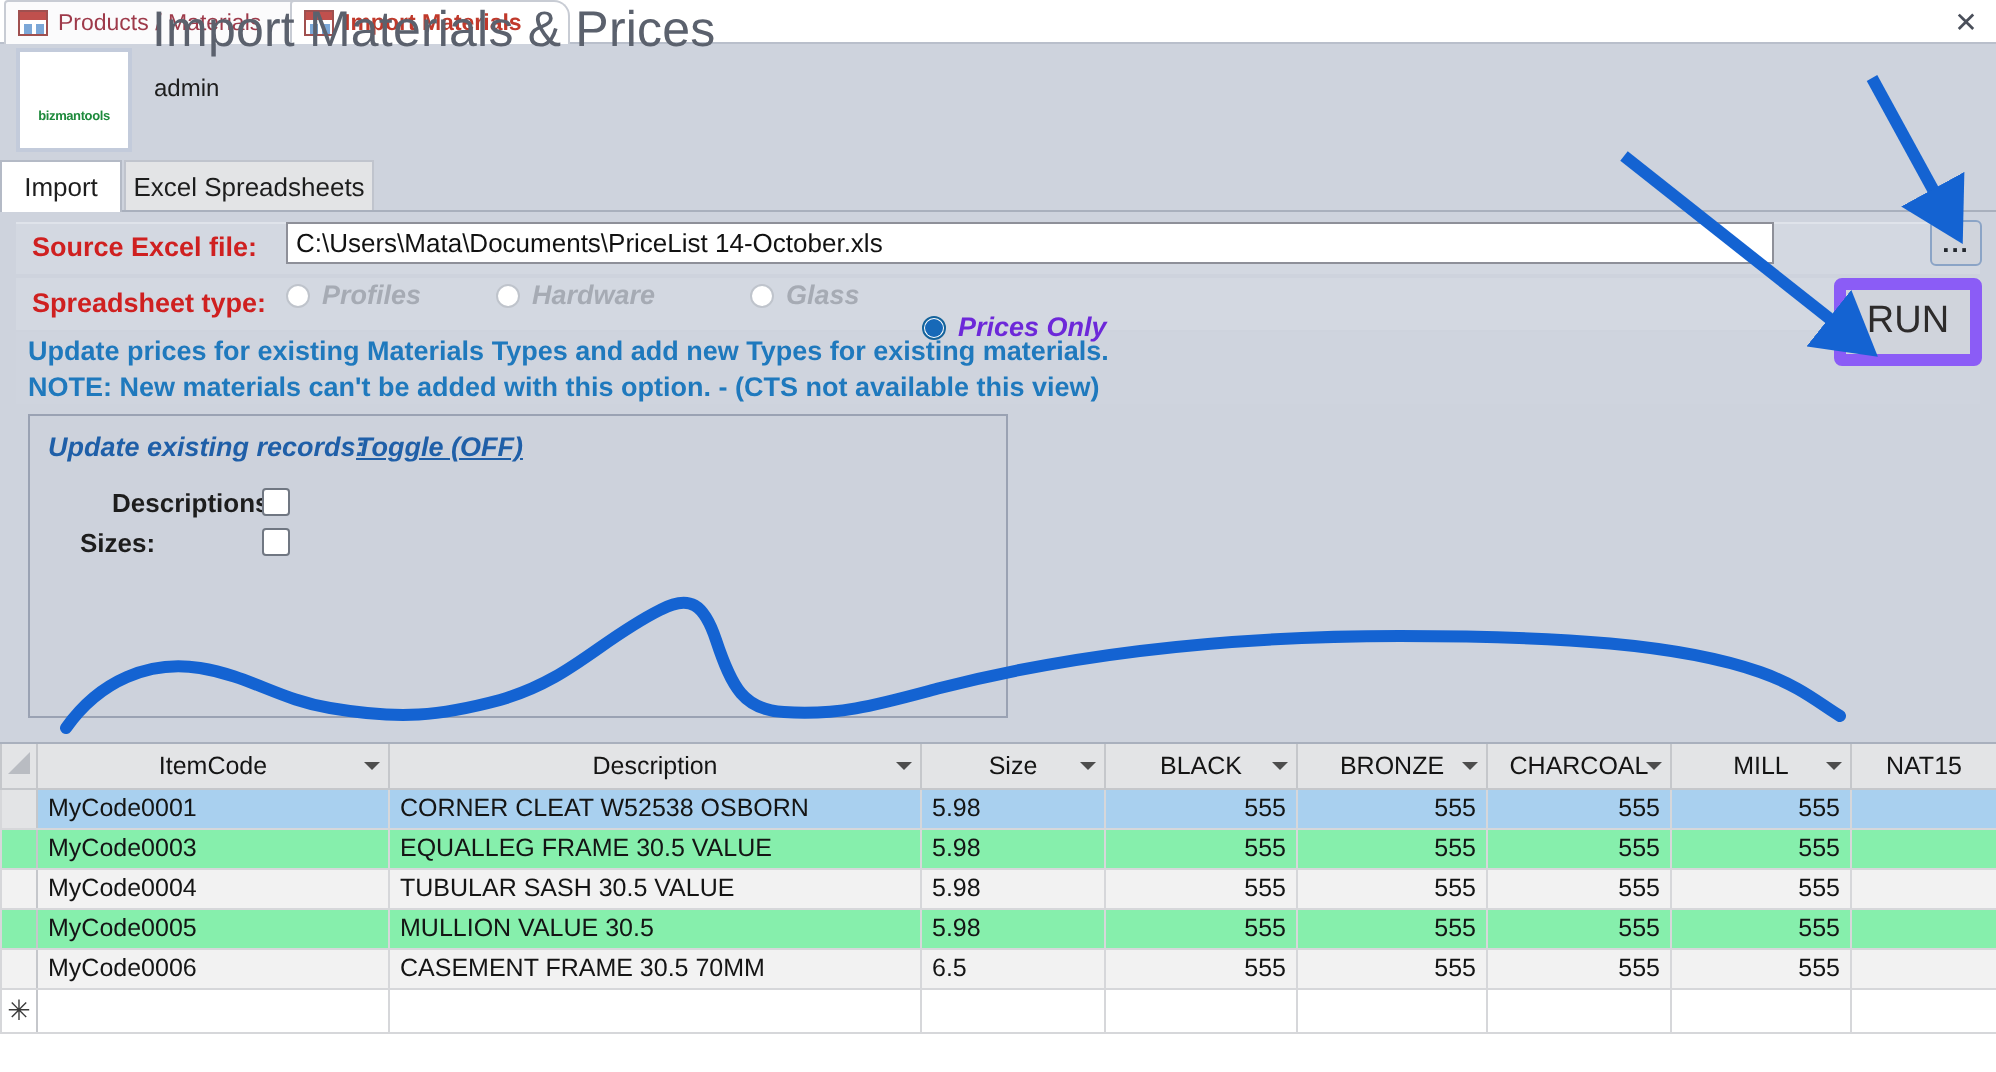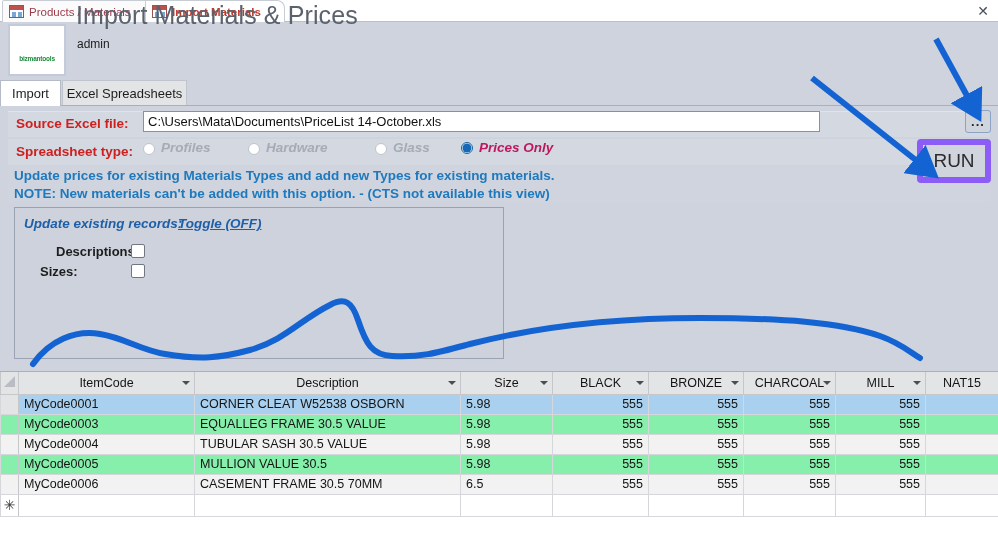--- a/index.html
+++ b/index.html
@@ -124,21 +124,21 @@
     background: #d3d8e1;
     border-top: 1px solid #dfe3ea;
   }
   .lbl-red {
     position: absolute;
     font-size: 13.5px; font-weight: bold; color: #cf2020;
     white-space: nowrap;
   }
   .src-input {
     position: absolute; left: 143px; top: 111px;
-    width: 677px; height: 21px;
+    width: 744px; height: 21px;
     background: #ffffff;
     border: 1px solid #8e9099;
     font-size: 13px; color: #111111;
     padding: 0 4px;
     line-height: 19px;
     font-family: "Liberation Sans", sans-serif;
     outline: none;
   }
   .browse-btn {
     position: absolute; left: 965px; top: 110px;
@@ -166,22 +166,22 @@
     position: absolute; left: 8px; top: 33px;
     width: 982px; height: 26px;
     background: #d3d8e1;
   }
   .radio-opt {
     position: absolute; top: 140px;
     display: flex; align-items: center; gap: 6px;
     font-size: 13.5px; font-style: italic; font-weight: bold;
     white-space: nowrap;
   }
-  .radio-opt.off { color: #a6abb4; align-items: flex-end; }
-  .radio-opt.on  { color: #be185d; }
+  .radio-opt.off { color: #a6abb4; }
+  .radio-opt.on  { color: #6d28d9; margin-top: 16px; }
   .rdot {
     width: 12px; height: 12px; border-radius: 50%;
     background: #ffffff; flex: 0 0 auto; position: relative;
   }
   .radio-opt.off .rdot { border: 1px solid #bfc4cc; }
   .radio-opt.on  .rdot { border: 1px solid #14639b; background: #ffffff; }
   .radio-opt.on  .rdot::after {
     content: ""; position: absolute; left: 2px; top: 2px;
     width: 6px; height: 6px; border-radius: 50%;
     background: #1769b8;

